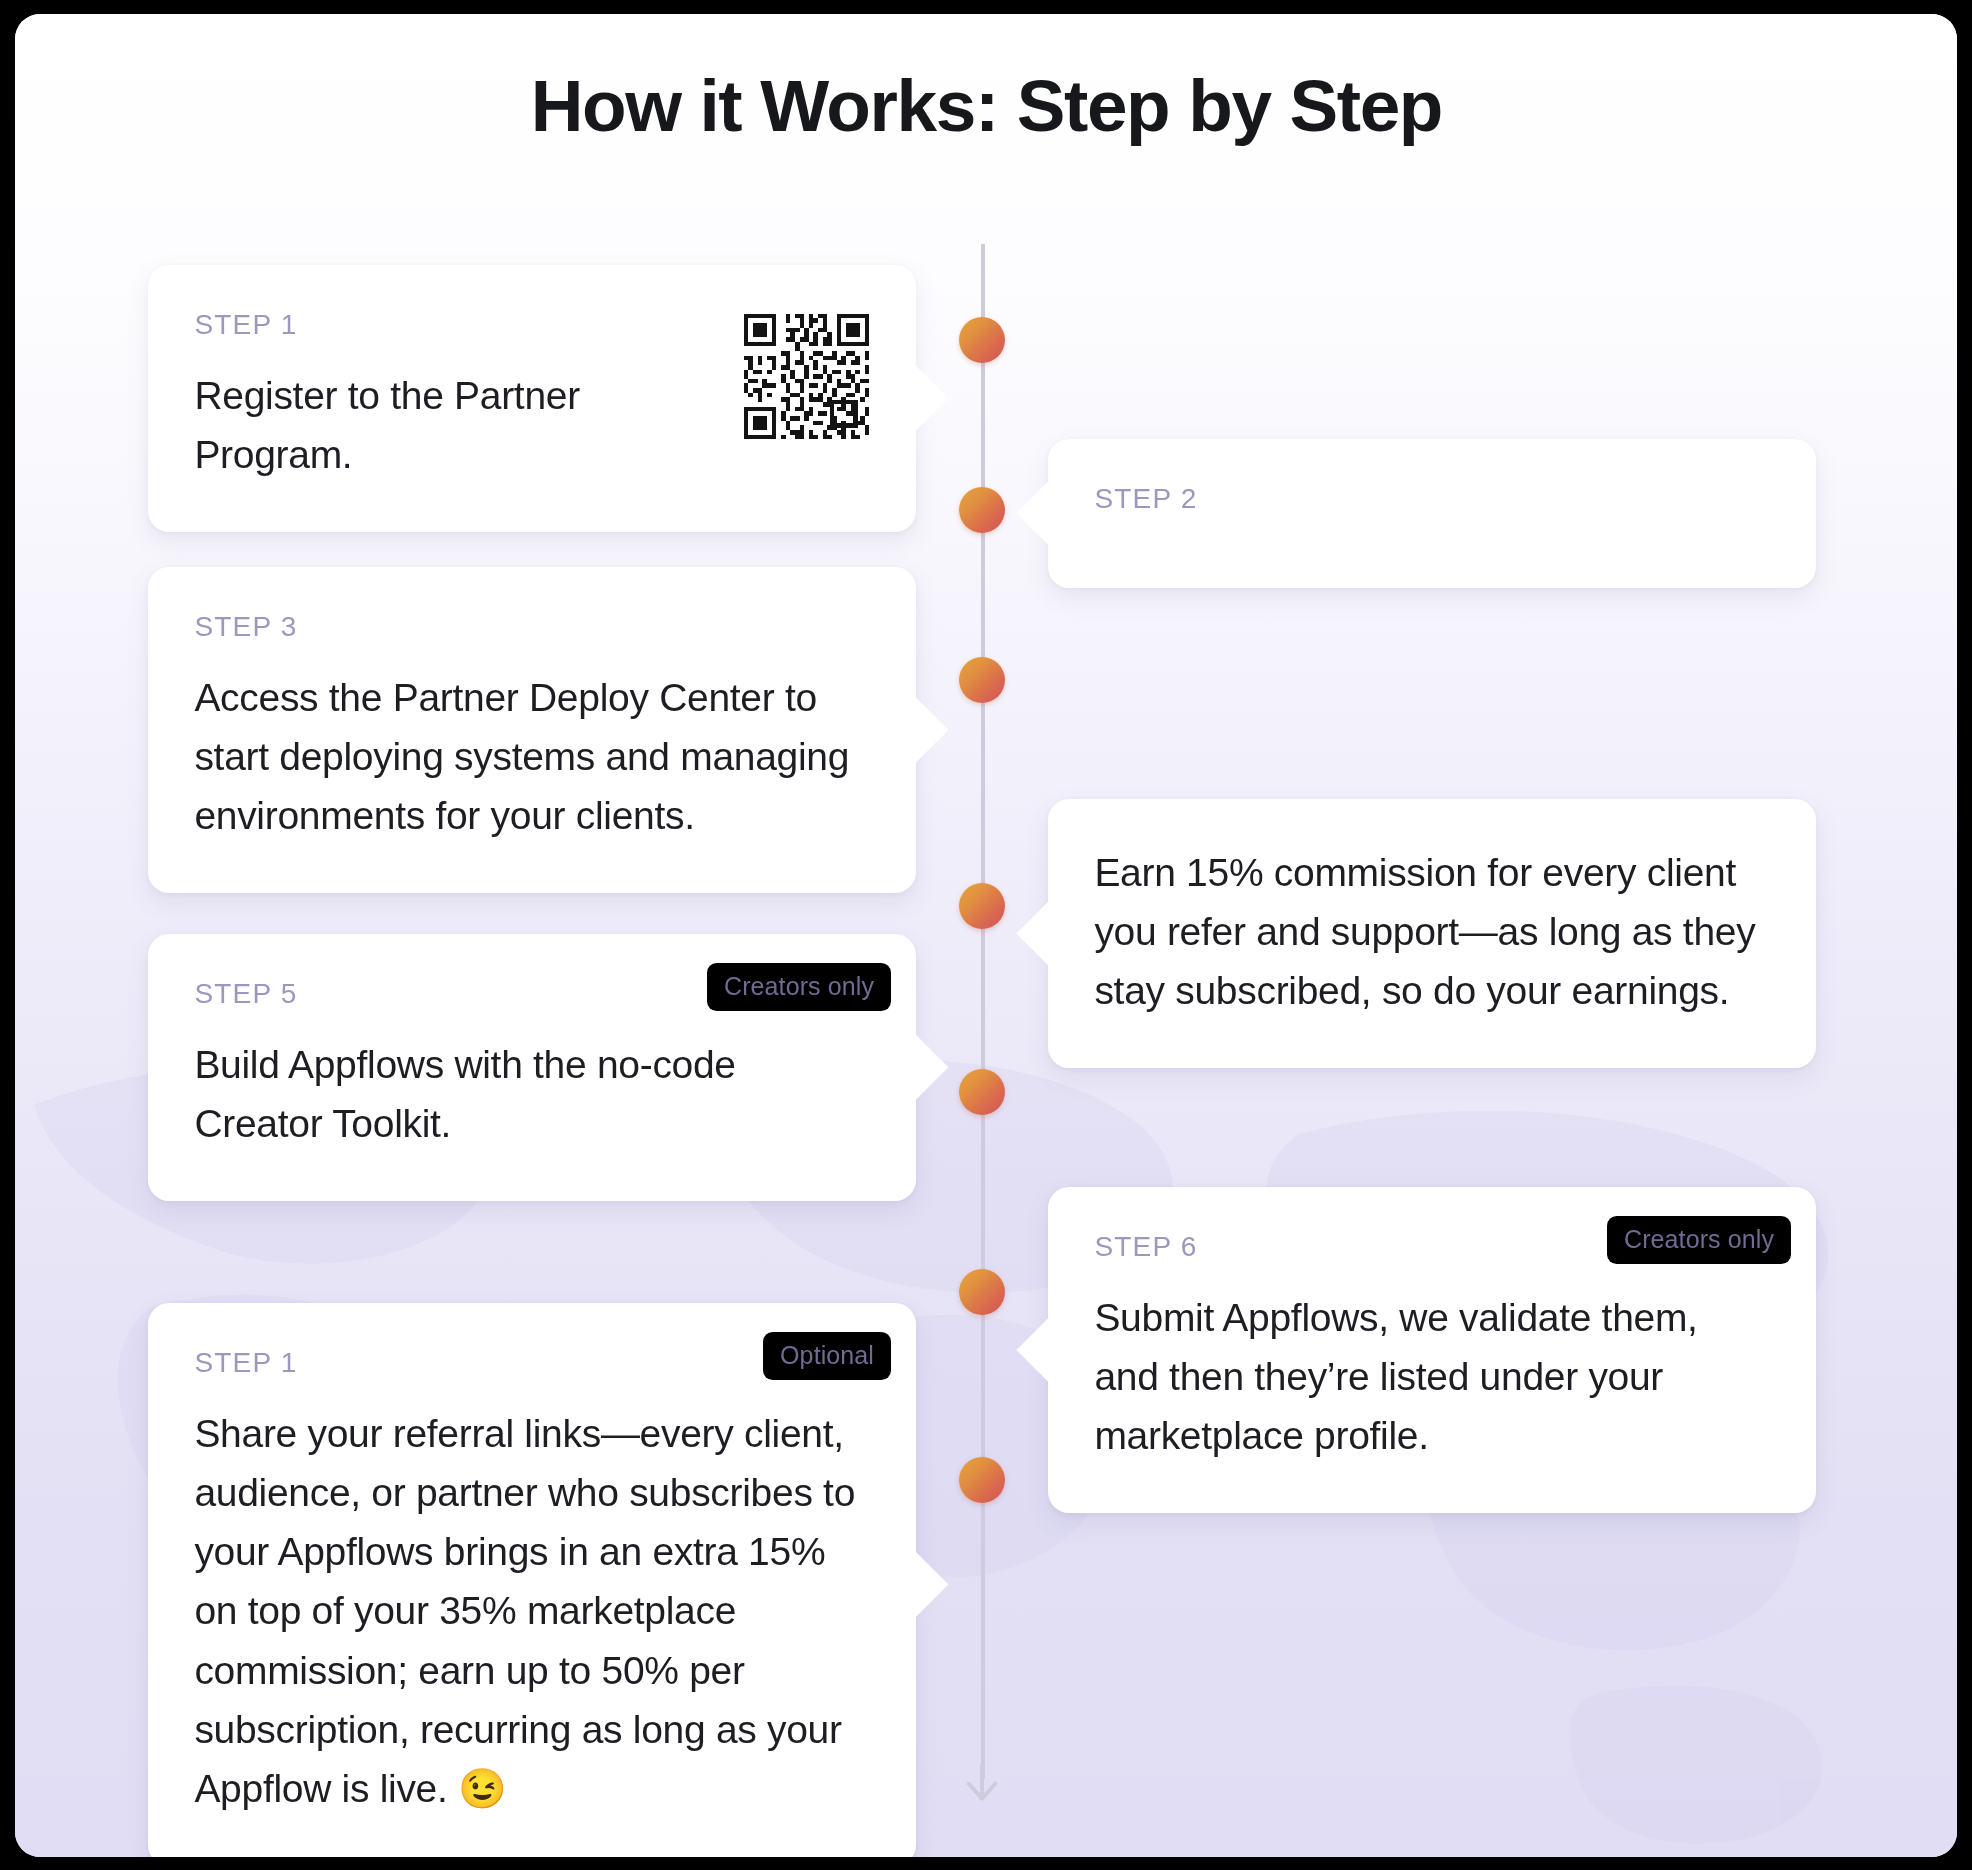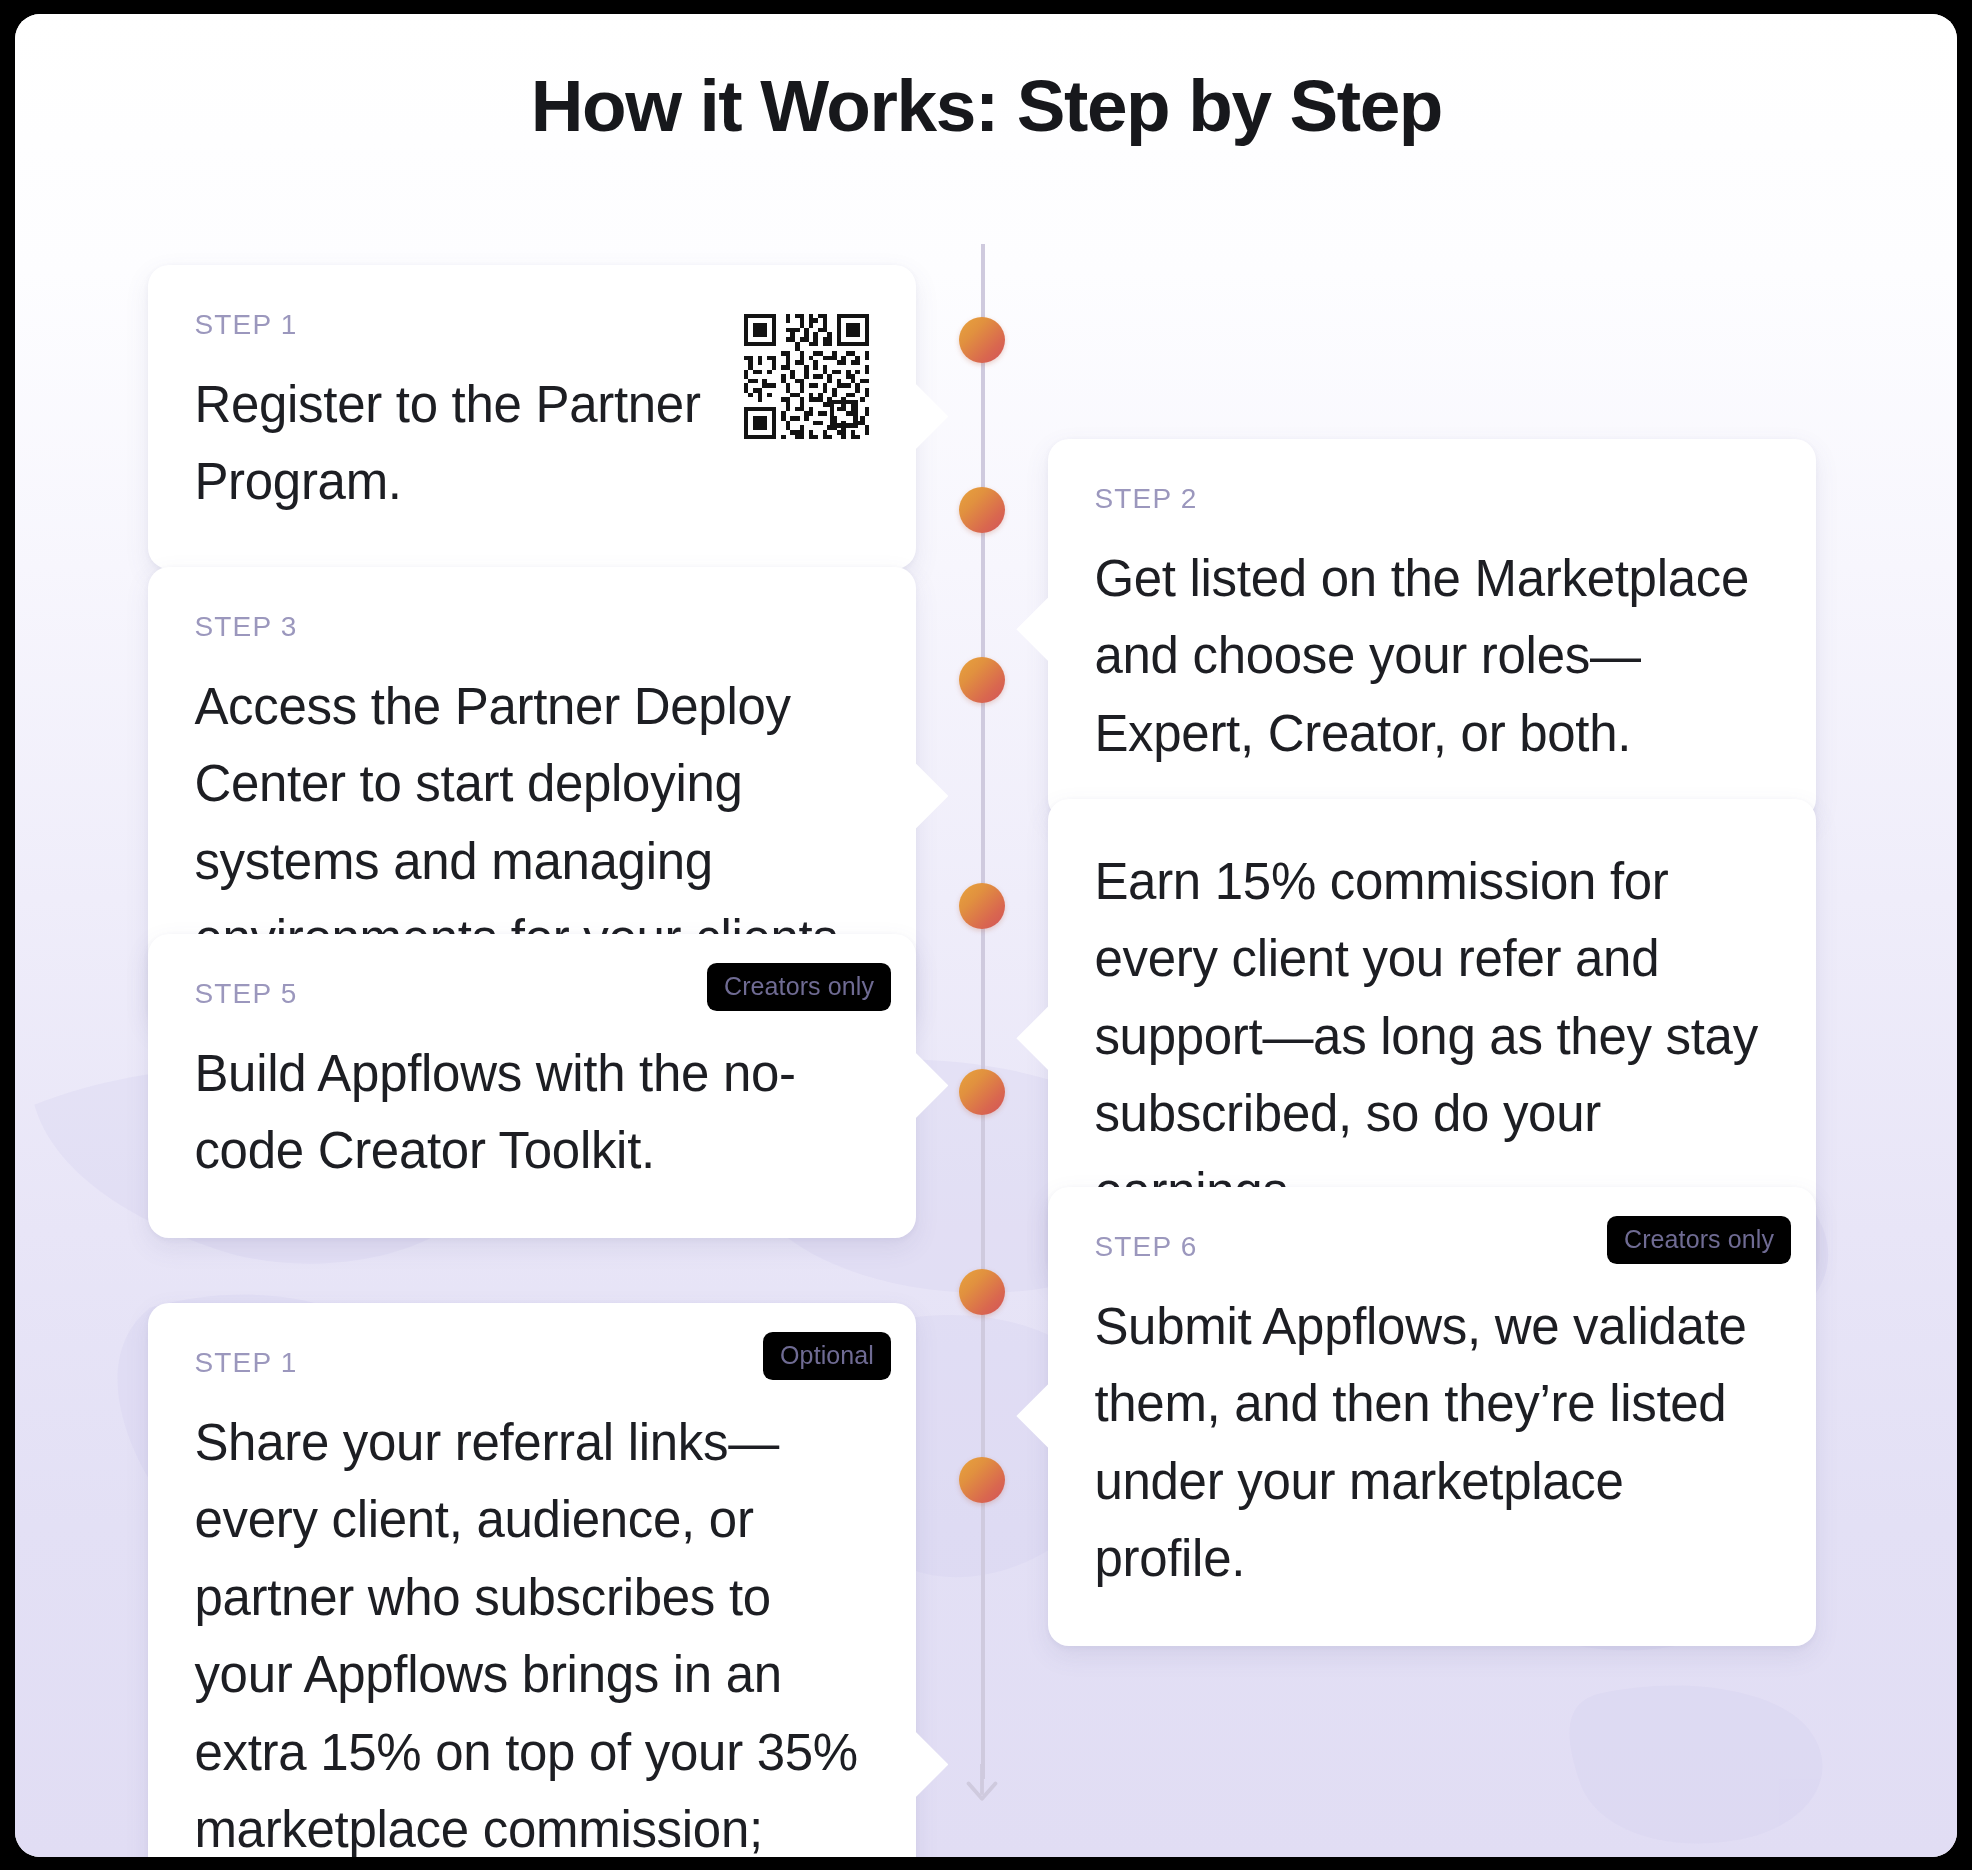--- a/index.html
+++ b/index.html
@@ -118,21 +118,21 @@
   }
 
   .step-label {
     font-size: 28px;
     font-weight: 400;
     letter-spacing: 1.2px;
     color: #9b97bd;
     margin-bottom: 25px;
   }
   .step-body {
-    font-size: 51px;
+    font-size: 39px;
     line-height: 1.52;
     color: #1d1e23;
     letter-spacing: -0.3px;
     font-weight: 400;
   }
   .badge {
     position: absolute;
     top: 29px;
     right: 25px;
     background: #000000;
@@ -337,21 +337,20 @@
       </svg>
       <div class="step-label">STEP 1</div>
       <div class="step-body" style="max-width:541px">Register to the Partner Program.</div>
     </div>
   </div>
 
   <div class="card right" id="card-2">
     <div class="tail"></div>
     <div class="card-inner">
       <div class="step-label">STEP 2</div>
-      <div class="step-body">Get listed on the Marketplace and choose your roles—Expert, Creator, or both.</div>
     </div>
   </div>
 
   <div class="card left" id="card-3">
     <div class="tail"></div>
     <div class="card-inner">
       <div class="step-label">STEP 3</div>
       <div class="step-body">Access the Partner Deploy Center to start deploying systems and managing environments for your clients.</div>
     </div>
   </div>

